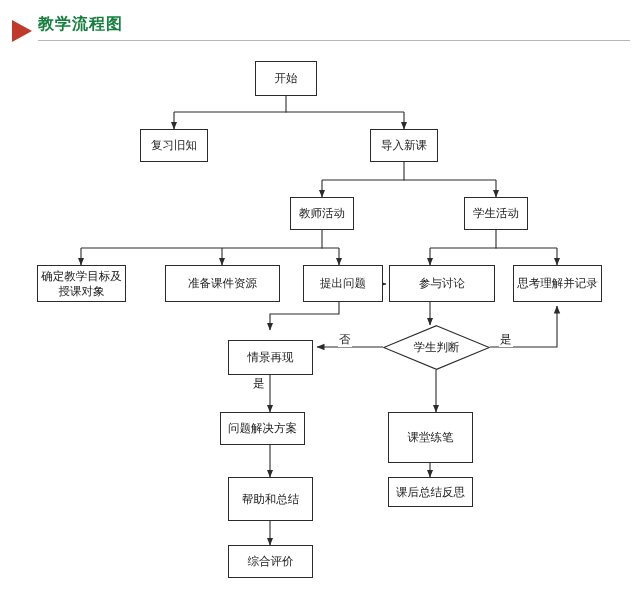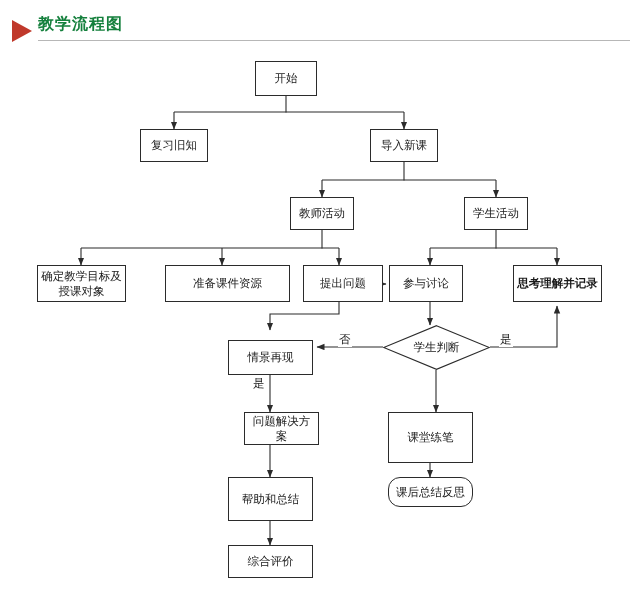--- a/index.html
+++ b/index.html
@@ -184,37 +184,37 @@
         <path d="M430,399 L430,431" marker-end="url(#ah)"></path>
       </g>
     </svg>
 
     <div class="node" style="left:255px;top:15px;width:62px;height:35px;">开始</div>
     <div class="node" style="left:140px;top:83px;width:68px;height:33px;">复习旧知</div>
     <div class="node" style="left:370px;top:83px;width:68px;height:33px;">导入新课</div>
     <div class="node" style="left:464px;top:151px;width:64px;height:33px;">学生活动</div>
     <div class="node" style="left:290px;top:151px;width:64px;height:33px;">教师活动</div>
     <div class="node" style="left:37px;top:219px;width:89px;height:37px;">确定教学目标及授课对象</div>
-    <div class="node" style="left:165px;top:219px;width:125px;height:37px;">准备课件资源</div>
+    <div class="node" style="left:165px;top:219px;width:115px;height:37px;">准备课件资源</div>
     <div class="node" style="left:303px;top:219px;width:80px;height:37px;">提出问题</div>
-    <div class="node" style="left:389px;top:219px;width:74px;height:37px;text-align:center;">参与讨论</div>
-    <div class="node" style="left:513px;top:219px;width:89px;height:37px;font-weight:bold;">思考理解并记录</div>
+    <div class="node" style="left:389px;top:219px;width:106px;height:37px;text-align:center;">参与讨论</div>
+    <div class="node" style="left:513px;top:219px;width:89px;height:37px;">思考理解并记录</div>
     <div class="node" style="left:228px;top:284px;width:85px;height:35px;margin-top:10px;">情景再现</div>
 
     <div class="diamond-wrap" style="left:383px;top:279px;width:107px;height:45px;">
       <svg class="diamond-shape" width="107" height="45" viewBox="0 0 107 45">
         <polygon points="53.5,0.7 106.3,22.5 53.5,44.3 0.7,22.5" fill="#ffffff" stroke="#2b2b2b" stroke-width="1.1"></polygon>
       </svg>
       <div class="diamond-label">学生判断</div>
     </div>
 
-    <div class="node" style="left:244px;top:366px;width:75px;height:33px;">问题解决方案</div>
+    <div class="node" style="left:220px;top:366px;width:85px;height:33px;">问题解决方案</div>
     <div class="node" style="left:388px;top:366px;width:85px;height:51px;">课堂练笔</div>
     <div class="node" style="left:228px;top:431px;width:85px;height:44px;">帮助和总结</div>
-    <div class="node" style="left:388px;top:431px;width:85px;height:26px;border-radius:12px;">课后总结反思</div>
+    <div class="node" style="left:388px;top:431px;width:85px;height:26px;">课后总结反思</div>
     <div class="node" style="left:228px;top:499px;width:85px;height:33px;">综合评价</div>
 
     <div class="edge-label" style="left:338px;top:286px;">否</div>
     <div class="edge-label" style="left:499px;top:286px;">是</div>
     <div class="edge-label" style="left:252px;top:330px;">是</div>
 
   </div>
 </div>
 
 </body></html>

